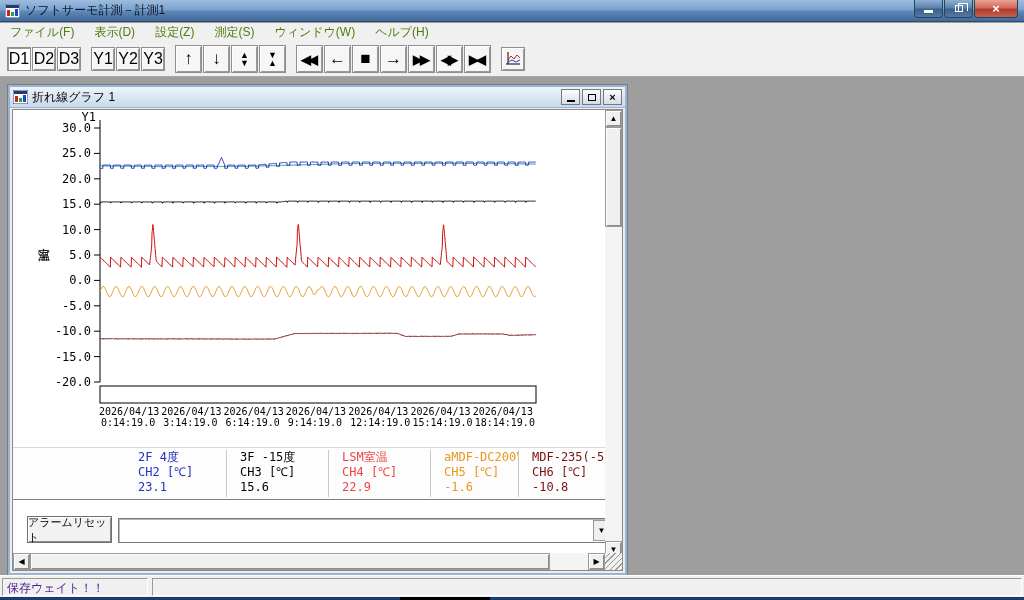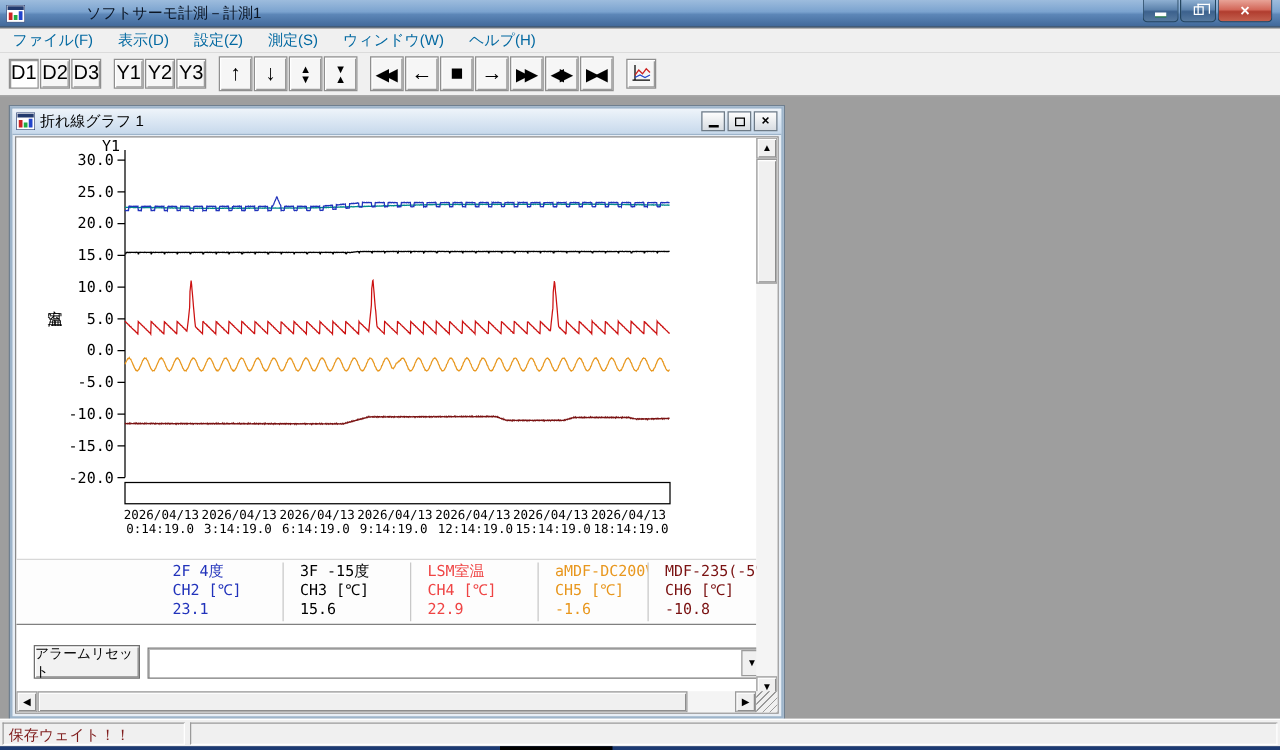--- a/index.html
+++ b/index.html
@@ -3,36 +3,36 @@
 <meta charset="utf-8">
 <style>
   * { margin:0; padding:0; box-sizing:border-box; }
   html,body { width:1024px; height:600px; overflow:hidden; }
   body { font-family:"Liberation Sans",sans-serif; background:#9e9e9e; }
   .window { position:relative; width:1024px; height:600px; background:#9e9e9e; }
 
   
   .titlebar { position:absolute; left:0; top:0; width:1024px; height:22px;
     background:linear-gradient(180deg,#9dbcdd 0%,#7ba3cf 45%,#5d87b8 55%,#41699a 100%);
-    display:flex; align-items:center; border-bottom:1px solid #2d4a6b;gap:44px; }
+    display:flex; align-items:center; border-bottom:1px solid #2d4a6b; }
   .titlebar .appicon { margin:0 5px 0 5px; }
   .titlebar .title { font-size:12px; color:#0b1524; white-space:nowrap; }
   .winbtns { position:absolute; right:6px; top:0; display:flex; }
   .winbtn { width:29px; height:18px; border:1px solid #24455f; border-top:none;
     border-radius:0 0 4px 4px; background:linear-gradient(180deg,#8fb0d2,#5d83ad 45%,#3c618d 55%,#56799f);
     display:flex; align-items:center; justify-content:center; margin-left:1px; }
   .winbtn.close { width:44px; background:linear-gradient(180deg,#e8a397,#d3685a 45%,#b13d2f 55%,#c4604e); }
   .glyph-min { width:9px; height:3px; background:#fff; box-shadow:0 1px 0 #274; margin-top:6px; }
   .glyph-restore { width:8px; height:7px; border:1px solid #fff; position:relative; background:transparent; }
   .glyph-restore:before { content:""; position:absolute; left:2px; top:-3px; width:8px; height:7px; border:1px solid #fff; border-bottom:none; }
   .glyph-close { color:#fff; font-size:13px; font-weight:bold; line-height:12px; }
 
   
   .menubar { position:absolute; left:0; top:23px; width:1024px; height:19px; background:#f0f0f0;
-    display:flex; align-items:center; font-size:12px; color:#0369a1; }
+    display:flex; align-items:center; font-size:12px; color:#4d7c0f; }
   .menu-item { padding:2px 10px; white-space:nowrap; }
 
   
   .toolbar { position:absolute; left:0; top:42px; width:1024px; height:35px; background:#f0f0f0;
     border-bottom:1px solid #a8a8a8; display:flex; align-items:center; padding-left:7px; }
   .tbtn { height:24px; min-width:24px; background:#f6f6f6; border:1px solid #8f8f8f;
     box-shadow:inset 1px 1px 0 #ffffff, inset -1px -1px 0 #9a9a9a;
     display:flex; align-items:center; justify-content:center; font-size:16px; color:#000;
     margin-right:1px; font-family:"Liberation Sans",sans-serif; }
   .tbtn.big { height:28px; min-width:27px; font-size:17px; font-weight:bold; }
@@ -91,21 +91,21 @@
   .thumb { position:absolute; background:#f0f0f0; border:1px solid #9a9a9a;
     box-shadow:inset 1px 1px 0 #fff, inset -1px -1px 0 #8d8d8d; }
   .grip { position:absolute; right:0; bottom:0; width:17px; height:17px; background:#f0f0f0;
     background-image:repeating-linear-gradient(135deg,#f0f0f0 0 3px,#9a9a9a 3px 4px); }
 
   
   .statusbar { position:absolute; left:0; top:575px; width:1024px; height:22px; background:#f0f0f0;
     border-top:1px solid #ffffff; }
   .spanel { position:absolute; top:2px; height:18px; background:#f0f0f0;
     border:1px solid; border-color:#9a9a9a #ffffff #ffffff #9a9a9a;
-    font-size:12px; color:#7f1d1d; padding:1px 4px; white-space:nowrap; }
+    font-size:12px; color:#4c1d95; padding:1px 4px; white-space:nowrap; }
   .bottom-strip { position:absolute; left:0; top:597px; width:1024px; height:3px; background:#1c3a72; }
   .bottom-strip .seg { position:absolute; left:400px; top:0; width:90px; height:3px; background:#000; }
 
   svg text { font-family:"DejaVu Sans Mono",monospace; }
 </style>
 </head>
 <body>
 
 <div class="window">
 

